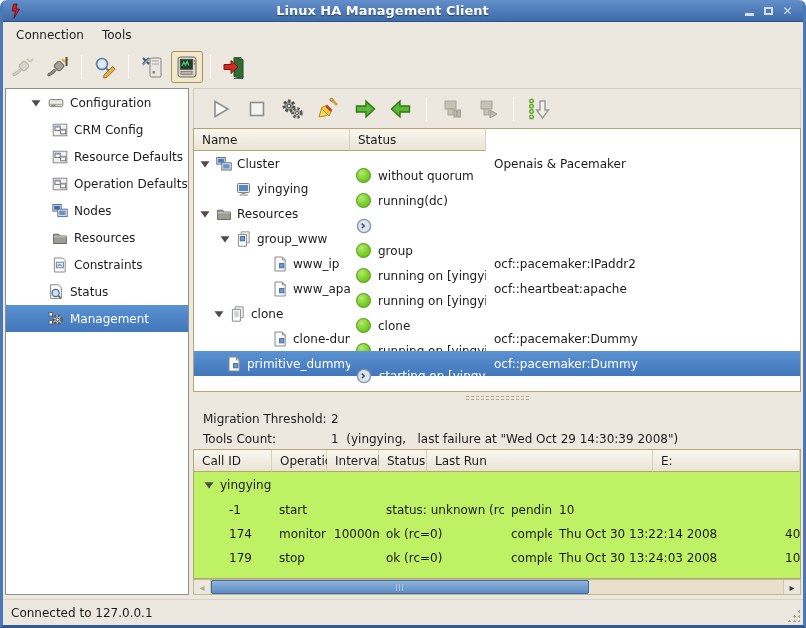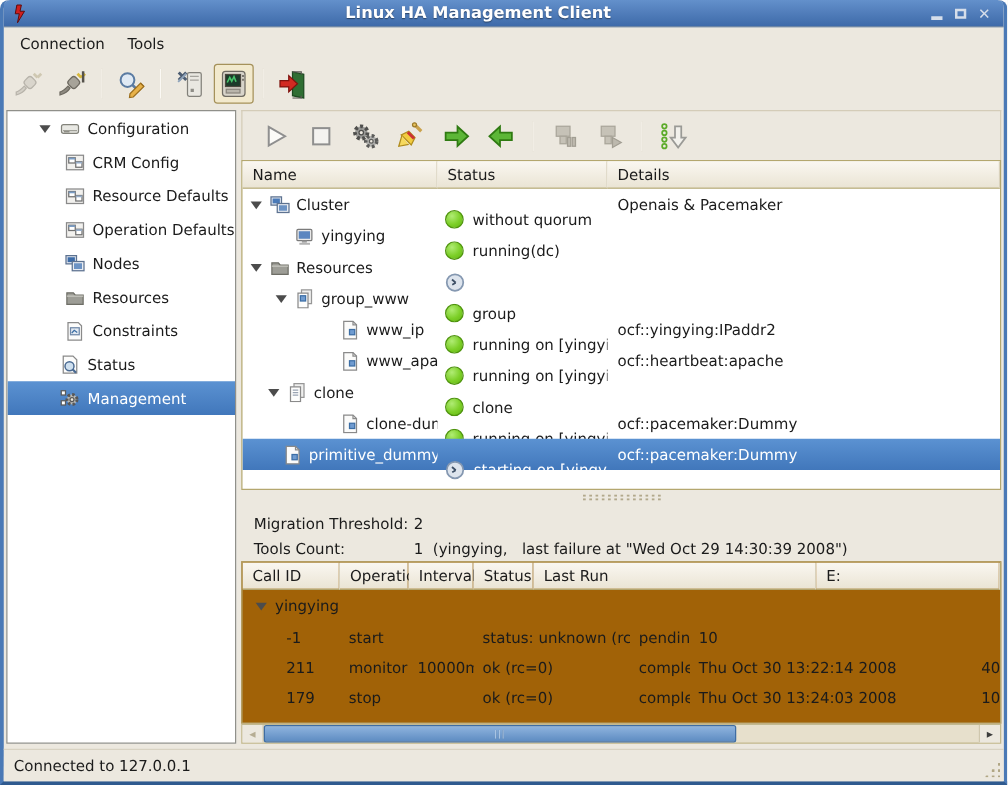--- a/index.html
+++ b/index.html
@@ -69,21 +69,21 @@
   
   .splitter{flex:0 0 12px;display:flex;align-items:center;justify-content:center;}
   .grip{width:64px;height:6px;background-image:radial-gradient(#b2a98c 1px,transparent 1.2px);
         background-size:5px 3px;}
   .info{flex:0 0 44px;padding:5px 0 0 10px;}
   .info-line{height:20px;display:flex;align-items:center;}
   .info-label{width:128px;flex:0 0 128px;}
   .info-value{white-space:pre;}
 
   
-  .opstable{flex:0 0 130px;background:#a16207;border:1px solid #b4a76f;display:flex;flex-direction:column;overflow:hidden;}
+  .opstable{flex:0 0 130px;background:#bef264;border:1px solid #b4a76f;display:flex;flex-direction:column;overflow:hidden;}
   .oc-call{width:78px;flex:0 0 78px;}
   .oc-op{width:55px;flex:0 0 55px;}
   .oc-int{width:52px;flex:0 0 52px;}
   .oc-res{width:125px;flex:0 0 125px;}
   .oc-st{width:48px;flex:0 0 48px;}
   .oc-lr{width:226px;flex:0 0 226px;}
   .oc-e{flex:1;min-width:0;}
   .ops-row{height:24px;flex:0 0 24px;display:flex;align-items:center;}
   .ops-row .cell{padding-left:7px;}
   .ops-row .cell.first{padding-left:35px;}
@@ -446,21 +446,20 @@
             <svg class="i22">
               <use href="#s-refresh"></use>
             </svg>
           </div>
       </div>
 
       <div class="treetable">
         <div class="thead">
           <div class="th col-name">Name</div>
           <div class="th col-status">Status</div>
-          <div class="th col-details">Details</div>
         </div>
 
         <div class="tt-row">
           <div class="cell name col-name" style="padding-left:4px">
             <span class="expslot">
                 <svg class="i12">
                   <use href="#s-exp"></use>
                 </svg>
               </span>
             <svg class="i16">
@@ -533,21 +532,21 @@
           <div class="cell name col-name" style="padding-left:78px">
             <svg class="i16">
                 <use href="#s-prim"></use>
               </svg>
             <span>www_ip</span>
           </div>
           <div class="cell status col-status">
               <span class="st-dot"></span>
               <span>running on [yingying]</span>
             </div>
-          <div class="cell details col-details">ocf::yingying:IPaddr2</div>
+          <div class="cell details col-details">ocf::pacemaker:IPaddr2</div>
         </div>
 
         <div class="tt-row">
           <div class="cell name col-name" style="padding-left:78px">
             <svg class="i16">
                 <use href="#s-prim"></use>
               </svg>
             <span>www_apache</span>
           </div>
           <div class="cell status col-status">
@@ -642,21 +641,21 @@
         <div class="ops-row">
           <div class="cell first oc-call">-1</div>
           <div class="cell oc-op">start</div>
           <div class="cell oc-int"></div>
           <div class="cell oc-res">status: unknown (rc=14)</div>
           <div class="cell oc-st">pending</div>
           <div class="cell oc-e">10</div>
         </div>
 
         <div class="ops-row">
-          <div class="cell first oc-call">211</div>
+          <div class="cell first oc-call">174</div>
           <div class="cell oc-op">monitor</div>
           <div class="cell oc-int">10000ms</div>
           <div class="cell oc-res">ok (rc=0)</div>
           <div class="cell oc-st">complete</div>
           <div class="cell oc-lr">Thu Oct 30 13:22:14 2008</div>
           <div class="cell oc-e">40</div>
         </div>
 
         <div class="ops-row">
           <div class="cell first oc-call">179</div>

